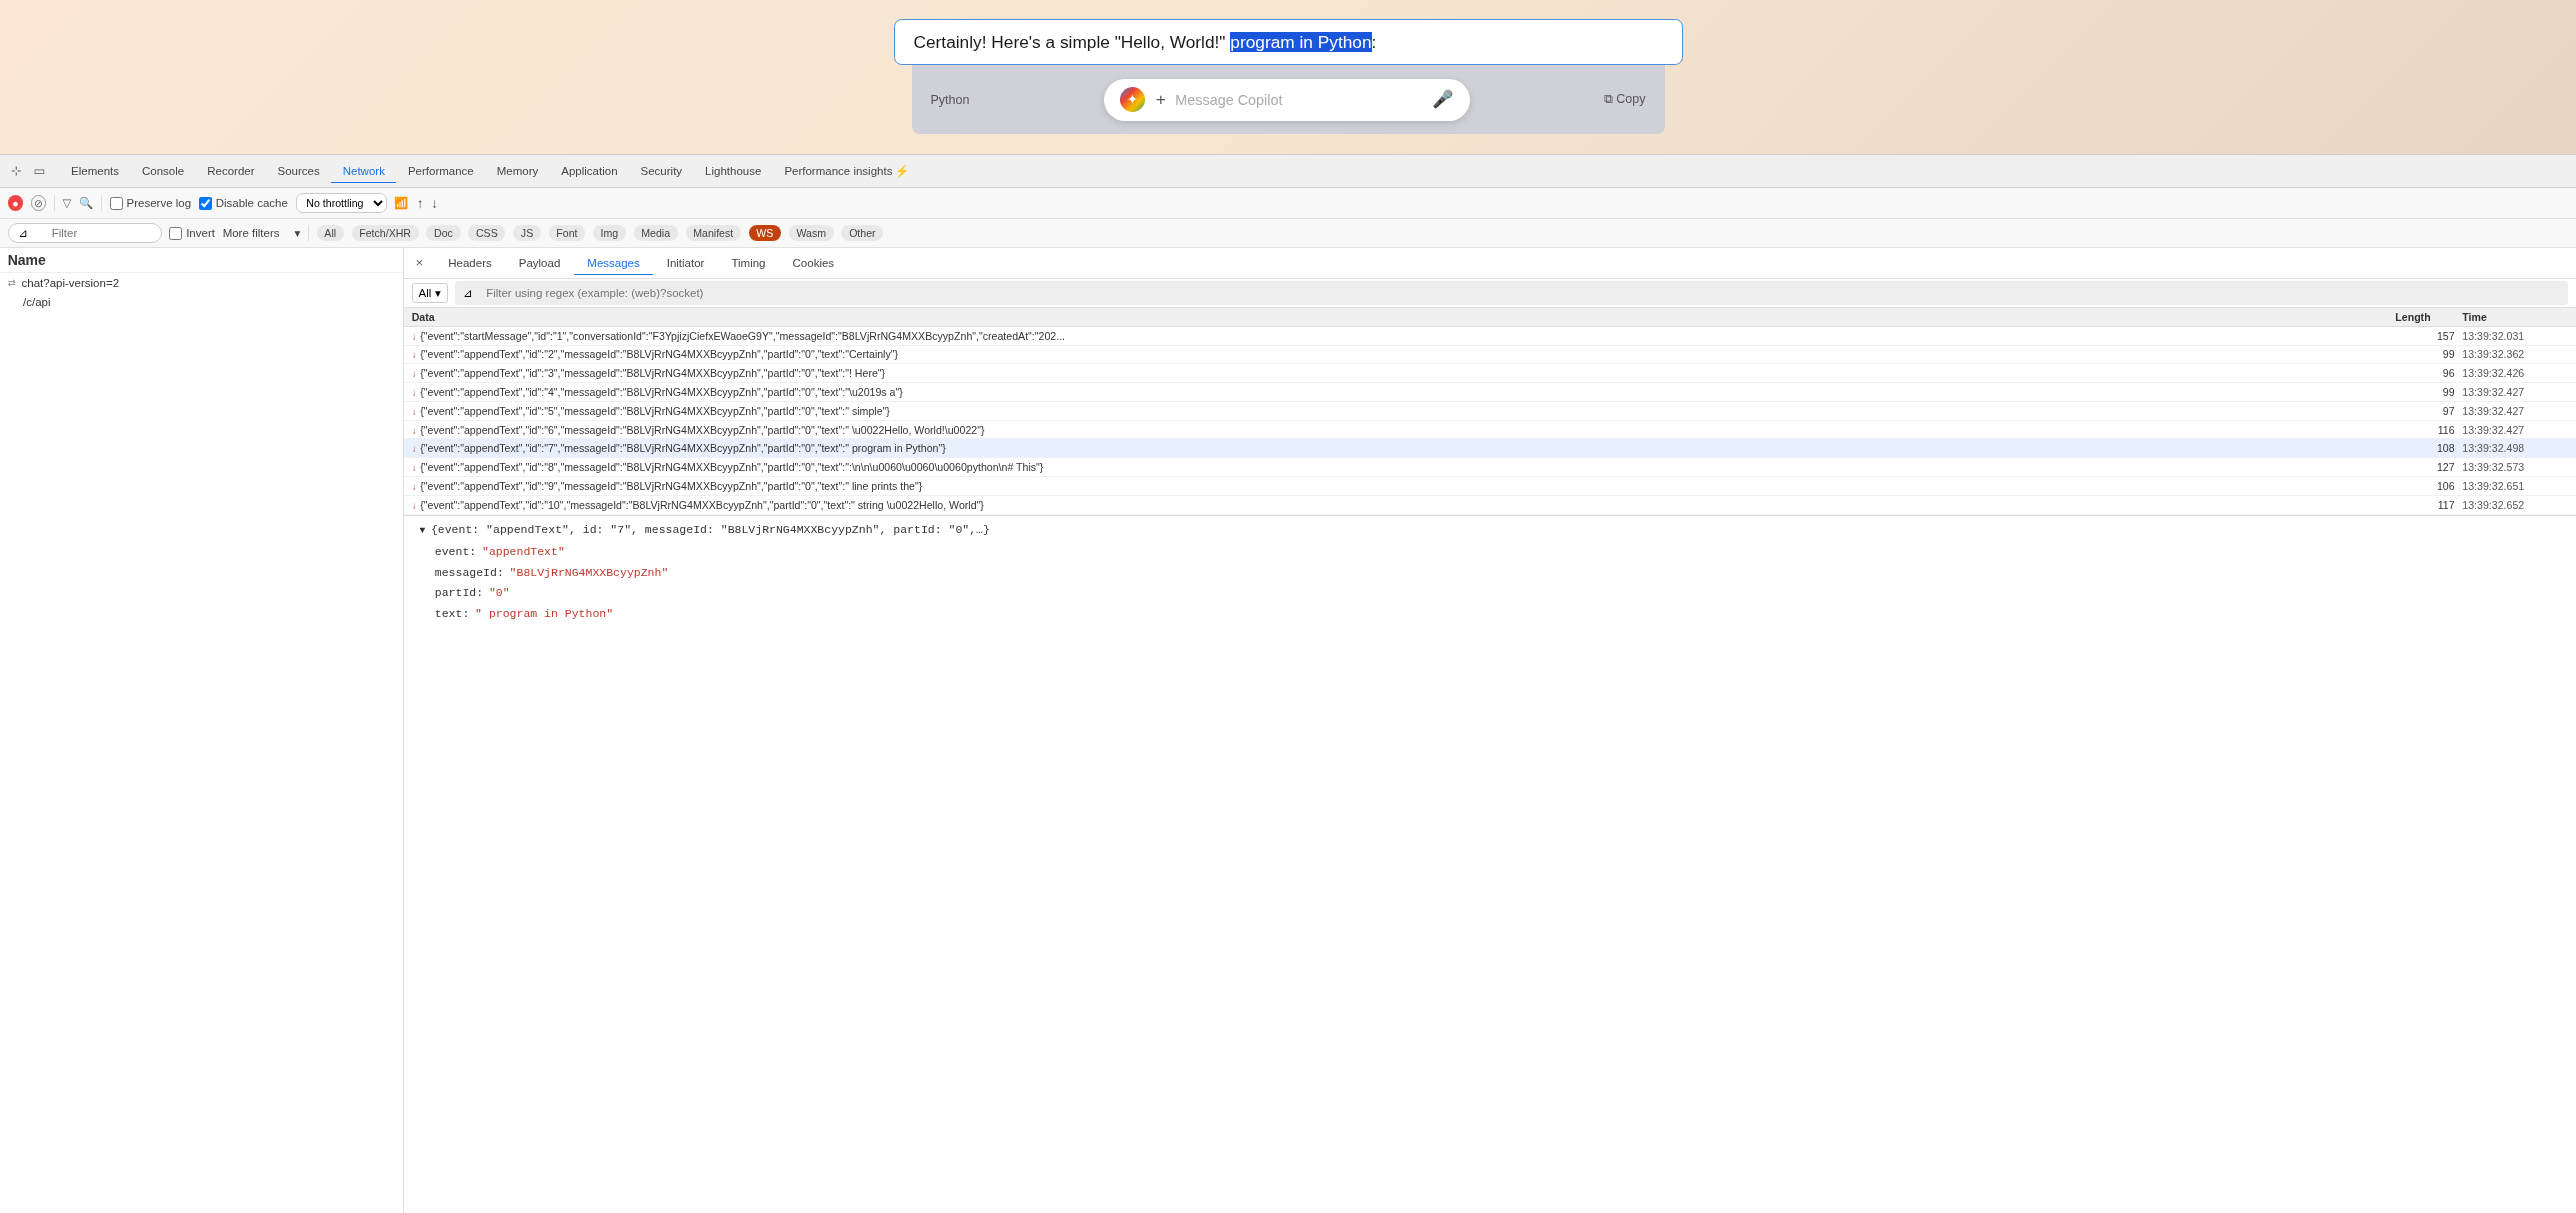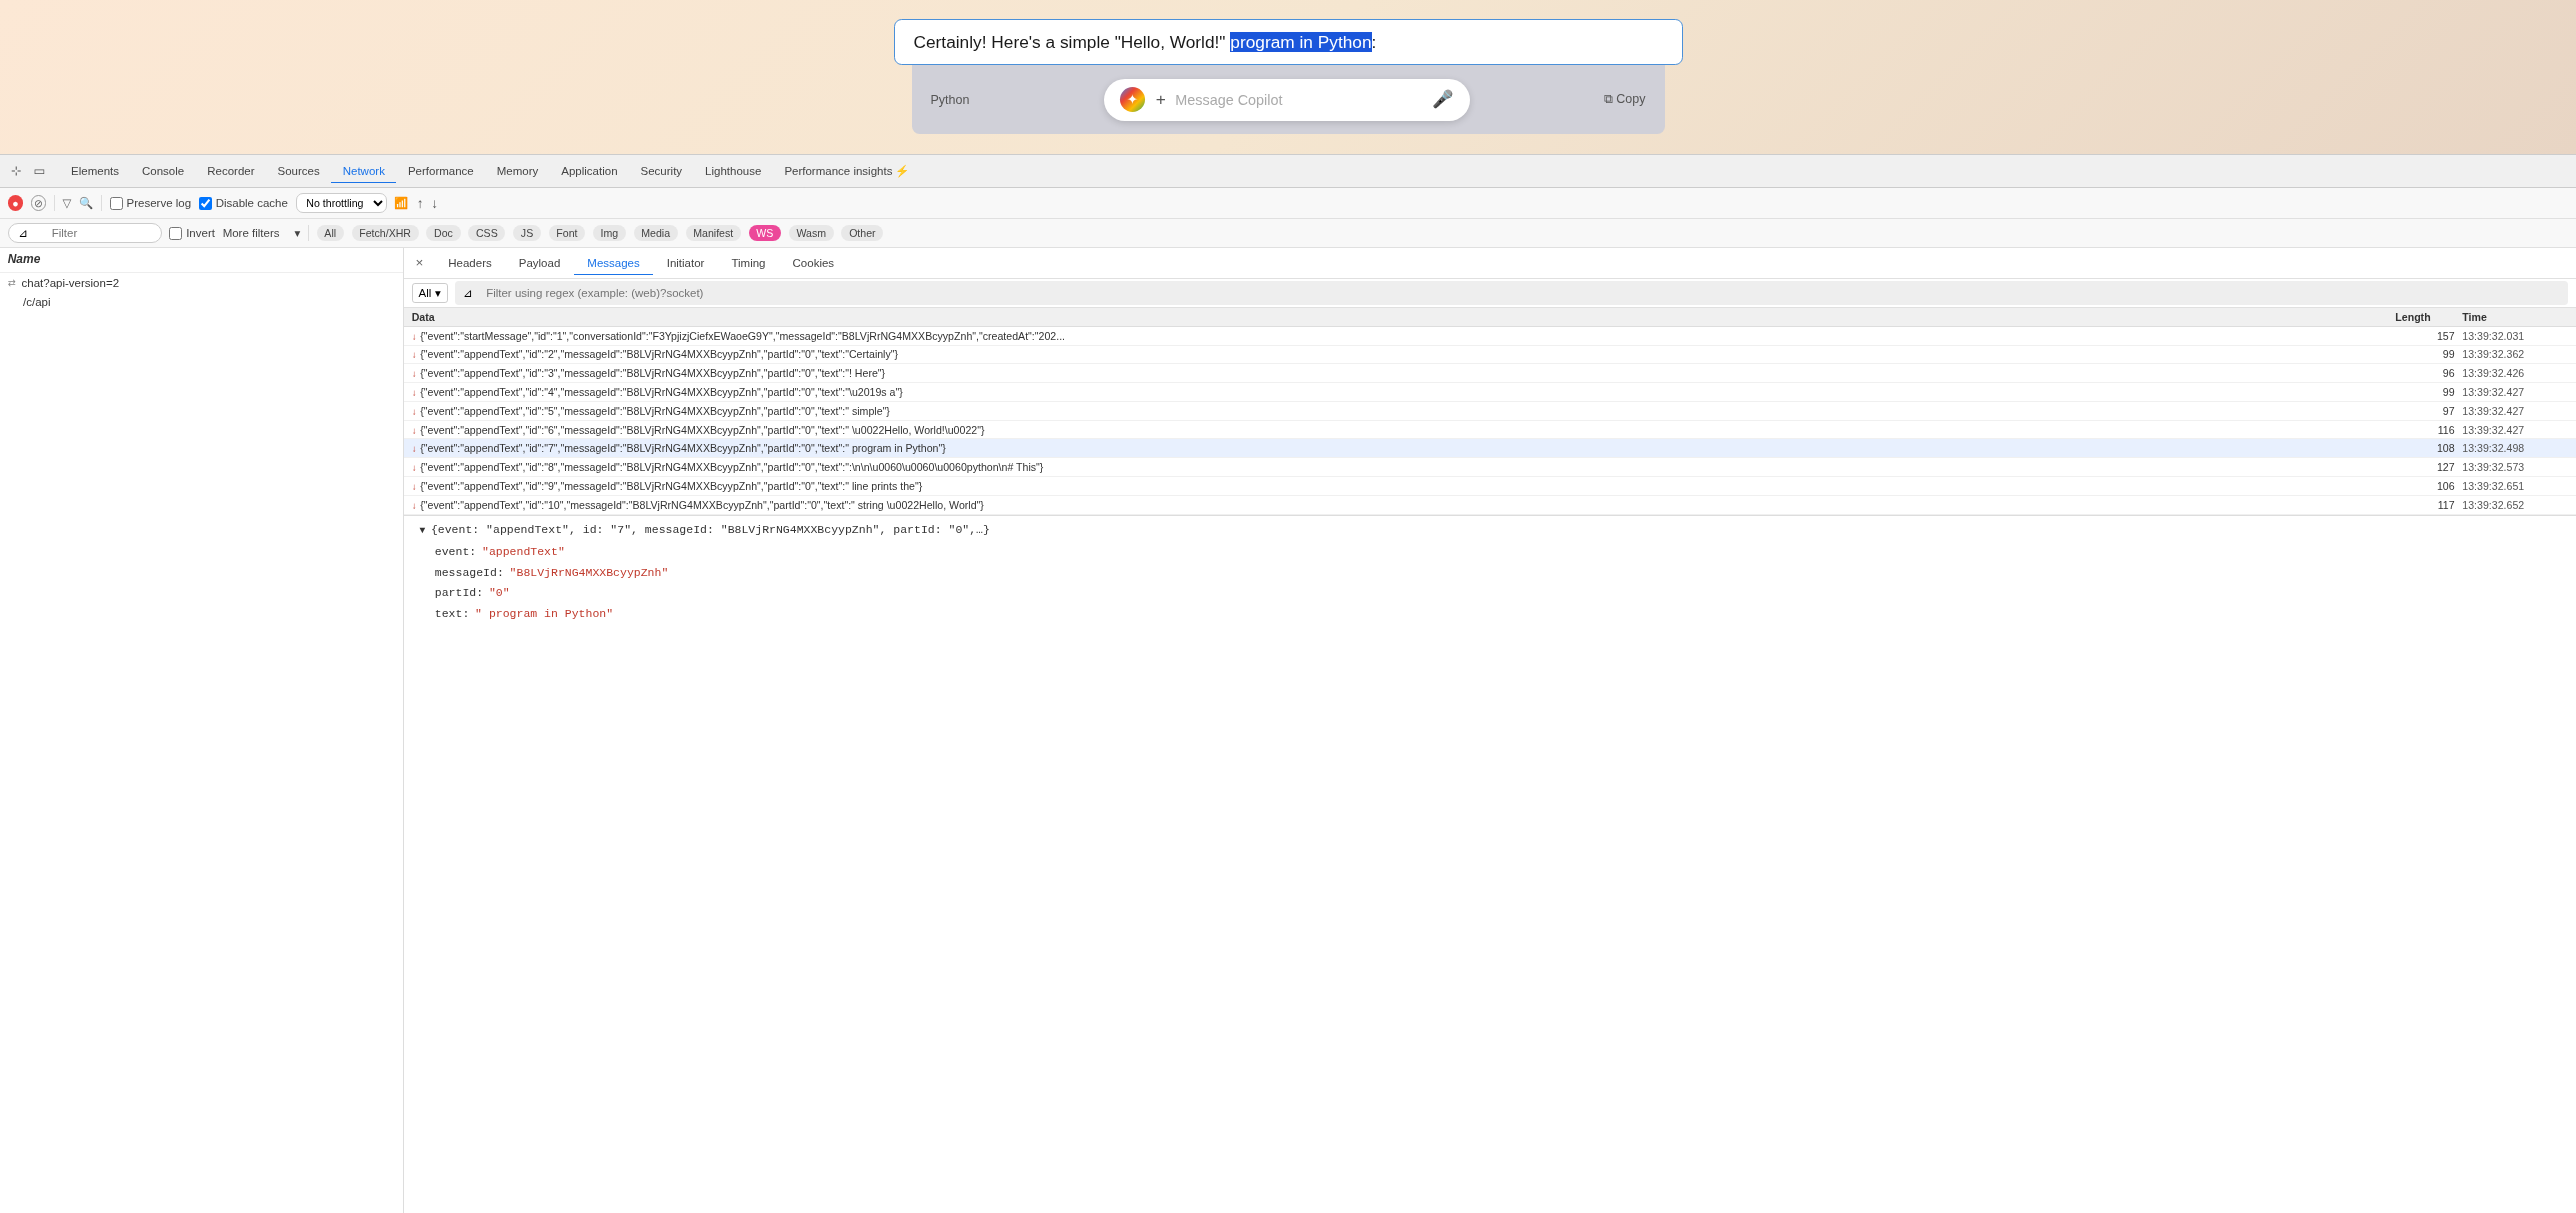--- a/index.html
+++ b/index.html
@@ -187,21 +187,21 @@
     .filter-tag {
       font-size: 10.6px;
       padding: 1.9px 7.7px;
       border-radius: 9.6px;
       background: #e8e8e8;
       color: #444;
       cursor: pointer;
       white-space: nowrap;
     }
     .filter-tag.active-ws {
-      background: #ec4899;
+      background: #c2410c;
       color: white;
     }
     .invert-label {
       display: flex;
       align-items: center;
       gap: 3.8px;
       font-size: 11.5px;
       color: #444;
     }
     .more-filters {
@@ -224,28 +224,27 @@
     .sidebar {
       width: 404px;
       border-right: 1px solid #ddd;
       display: flex;
       flex-direction: column;
       background: white;
       overflow-y: auto;
     }
     .sidebar-header {
       padding: 3.8px 7.7px;
-      font-size: 12px;
+      font-size: 14px;
       font-weight: 600;
       color: #333;
       border-bottom: 1px solid #eee;
       height: 25px;
       display: flex;
-      align-items: flex-start;
-      font-style: italic;
+      align-items: center;
     }
     .sidebar-item {
       display: flex;
       align-items: center;
       padding: 3.8px 7.7px;
       gap: 5.8px;
       cursor: pointer;
       font-size: 11.5px;
       color: #333;
     }

